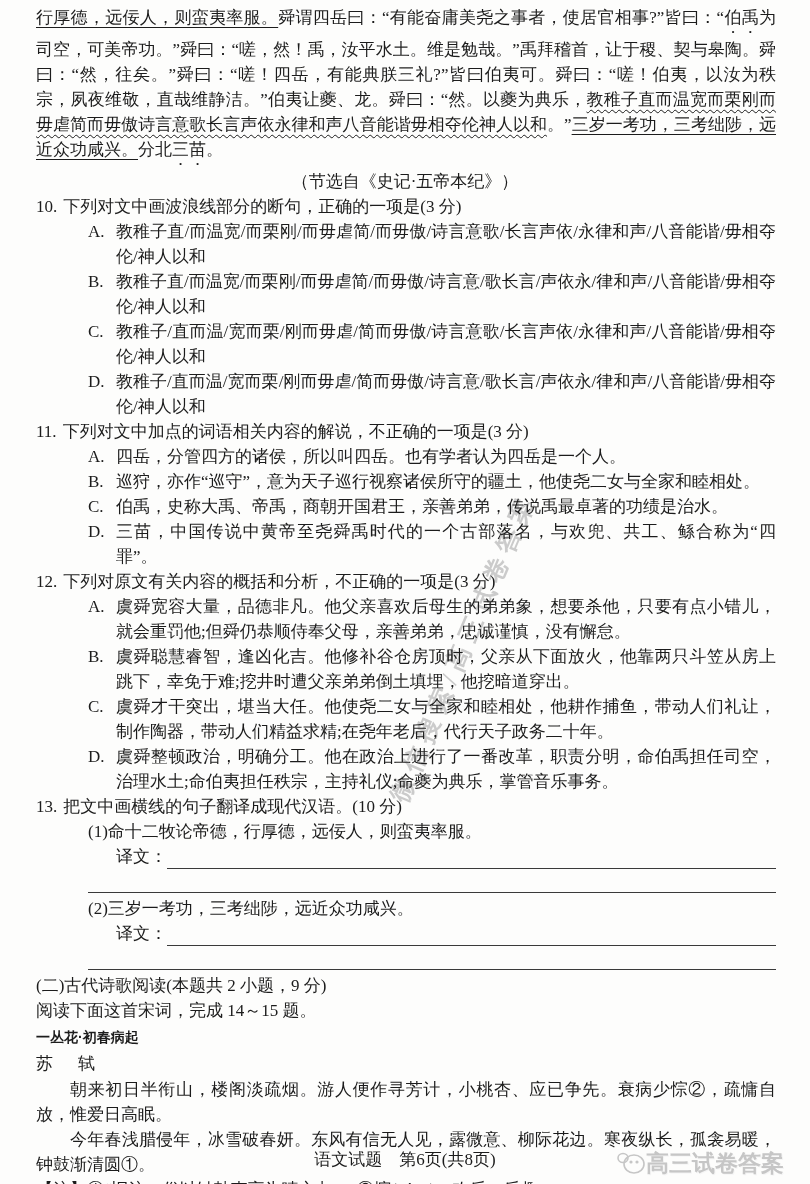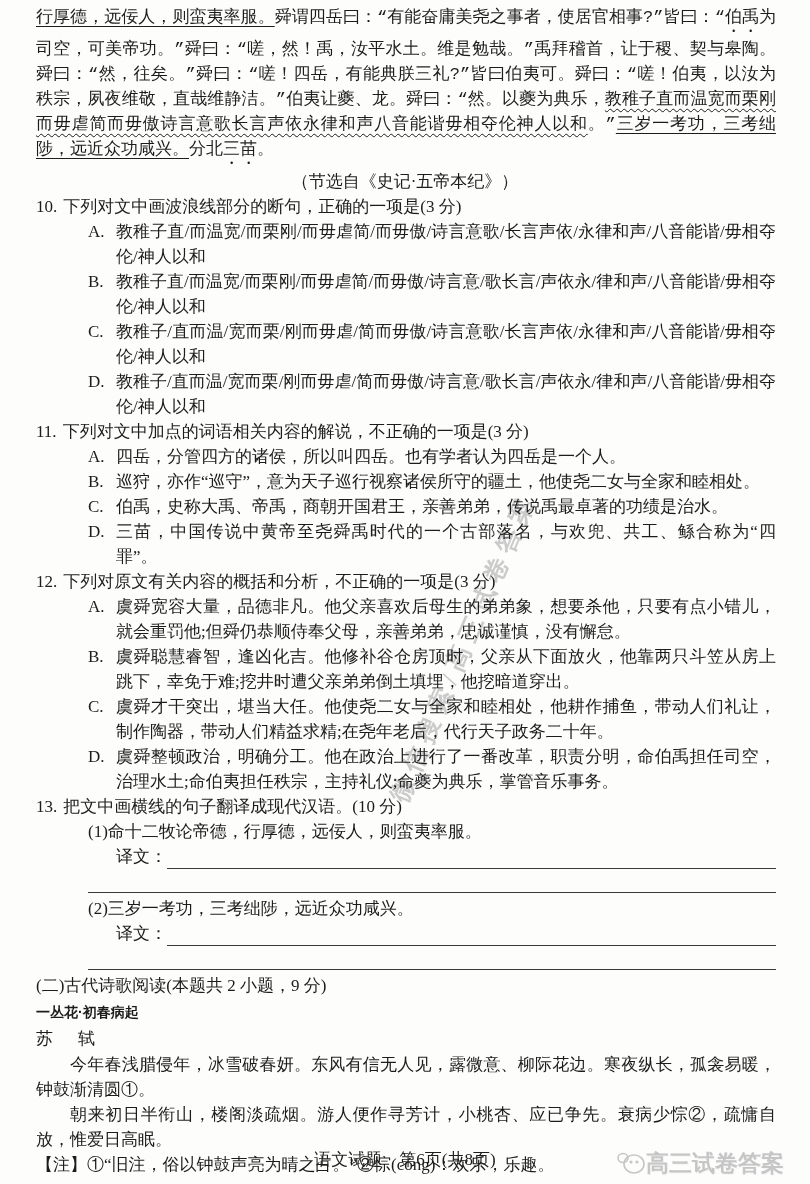--- a/index.html
+++ b/index.html
@@ -4,21 +4,21 @@
 <style>
   * { margin:0; padding:0; box-sizing:border-box; }
   html,body { background:#e8e8e8; }
   body { width:810px; height:1184px; position:relative; overflow:hidden;
          font-family:"Liberation Serif","DejaVu Serif",serif; }
   .page { position:absolute; inset:0; background:#fdfdfc; color:#1c1c1c;
           font-size:17px; line-height:25px; }
   .content { padding:5px 34px 0 36px; }
 
   
-  .passage { text-align:justify;font-family:Liberation Mono, monospace; }
+  .passage { text-align:justify; }
   .uline { text-decoration:underline; text-decoration-thickness:1px; text-underline-offset:4px; }
   .wavy  { text-decoration:underline; text-decoration-style:wavy; text-decoration-thickness:1px; text-underline-offset:4px; }
   .dots  { -webkit-text-emphasis:filled dot; -webkit-text-emphasis-position:under left;
            text-emphasis:filled dot; text-emphasis-position:under left; }
   .attribution { text-align:center; padding-right:2px; }
 
   
   .stem { }
   .qnum { margin-right:6px; }
   .option { position:relative; padding-left:80px; text-align:justify; }
@@ -104,24 +104,25 @@
         <div class="trans-row">
             <span class="trans-label">译文：</span>
             <span class="blank"></span>
           </div>
         <div class="blank-full"></div>
       </div>
     </div>
 
     <section>
       <p>(二)古代诗歌阅读(本题共 2 小题，9 分)</p>
+      <p>阅读下面这首宋词，完成 14～15 题。</p>
       <h3 class="poem-title">一丛花·初春病起</h3>
       <p class="poem-author">苏　轼</p>
+      <p class="stanza">朝来初日半衔山，楼阁淡疏烟。游人便作寻芳计，小桃杏、应已争先。衰病少悰②，疏慵自放，惟爱日高眠。</p>
       <p class="stanza">今年春浅腊侵年，冰雪破春妍。东风有信无人见，露微意、柳际花边。寒夜纵长，孤衾易暖，钟鼓渐清圆①。</p>
-      <p class="stanza">朝来初日半衔山，楼阁淡疏烟。游人便作寻芳计，小桃杏、应已争先。衰病少悰②，疏慵自放，惟爱日高眠。</p>
       <p class="note">【注】①“旧注，俗以钟鼓声亮为晴之占。”②悰(cóng)：欢乐，乐趣。</p>
     </section>
 
   </main>
 
   <div class="footer">语文试题　第6页(共8页)</div>
 
   <div class="wm-corner">
     <span class="wm-logo">
       <svg width="30" height="26" viewBox="0 0 30 26" fill="none" stroke="#c6c6c6" stroke-width="1.6">

